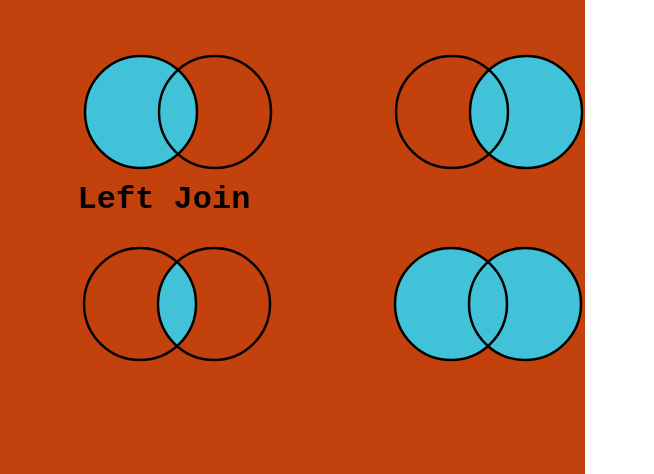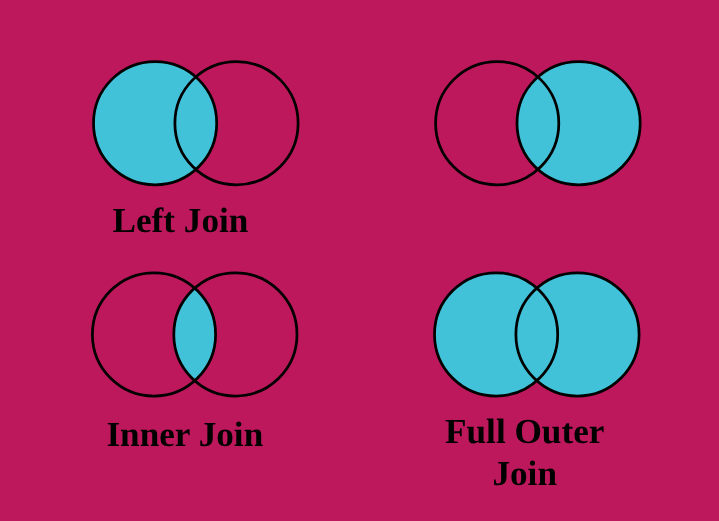--- a/index.html
+++ b/index.html
@@ -2,24 +2,24 @@
 <html><head>
 <meta charset="utf-8">
 <style>
   html, body {
     margin: 0;
     padding: 0;
     background: #ffffff;
   }
   .canvas {
     position: relative;
-    width: 654px;
+    width: 585px;
     height: 474px;
-    background: #be185d;
-    font-family: Liberation Serif, serif;
+    background: #c2410c;
+    font-family: Liberation Mono, monospace;
     overflow: hidden;
   }
   .venn {
     position: absolute;
     width: 200px;
     height: 120px;
   }
   .venn-tl { left: 78px;  top: 52px; }
   .venn-tr { left: 389px; top: 52px; }
   .venn-bl { left: 77px;  top: 244px; }
@@ -83,29 +83,27 @@
       <clipPath id="clipC">
           <circle cx="63" cy="60" r="56"></circle>
         </clipPath>
     </defs>
     <circle class="fill-left" cx="63" cy="60" r="56" fill="none"></circle>
     <circle class="fill-right" cx="137" cy="60" r="56" fill="none"></circle>
     <circle class="fill-intersection" cx="137" cy="60" r="56" clip-path="url(#clipC)" fill="#41C2D8"></circle>
     <circle class="outline" cx="63" cy="60" r="56" stroke="#000000"></circle>
     <circle class="outline" cx="137" cy="60" r="56" stroke="#000000"></circle>
   </svg>
-  <div class="join-label label-bl">Inner Join</div>
 
   <svg class="venn venn-br" viewBox="0 0 200 120">
     <defs>
       <clipPath id="clipD">
           <circle cx="63" cy="60" r="56"></circle>
         </clipPath>
     </defs>
     <circle class="fill-left" cx="63" cy="60" r="56" fill="#41C2D8"></circle>
     <circle class="fill-right" cx="137" cy="60" r="56" fill="#41C2D8"></circle>
     <circle class="fill-intersection" cx="137" cy="60" r="56" clip-path="url(#clipD)" fill="#41C2D8"></circle>
     <circle class="outline" cx="63" cy="60" r="56" stroke="#000000"></circle>
     <circle class="outline" cx="137" cy="60" r="56" stroke="#000000"></circle>
   </svg>
-  <div class="join-label label-br">Full Outer Join</div>
 
 </div>
 
 </body></html>

